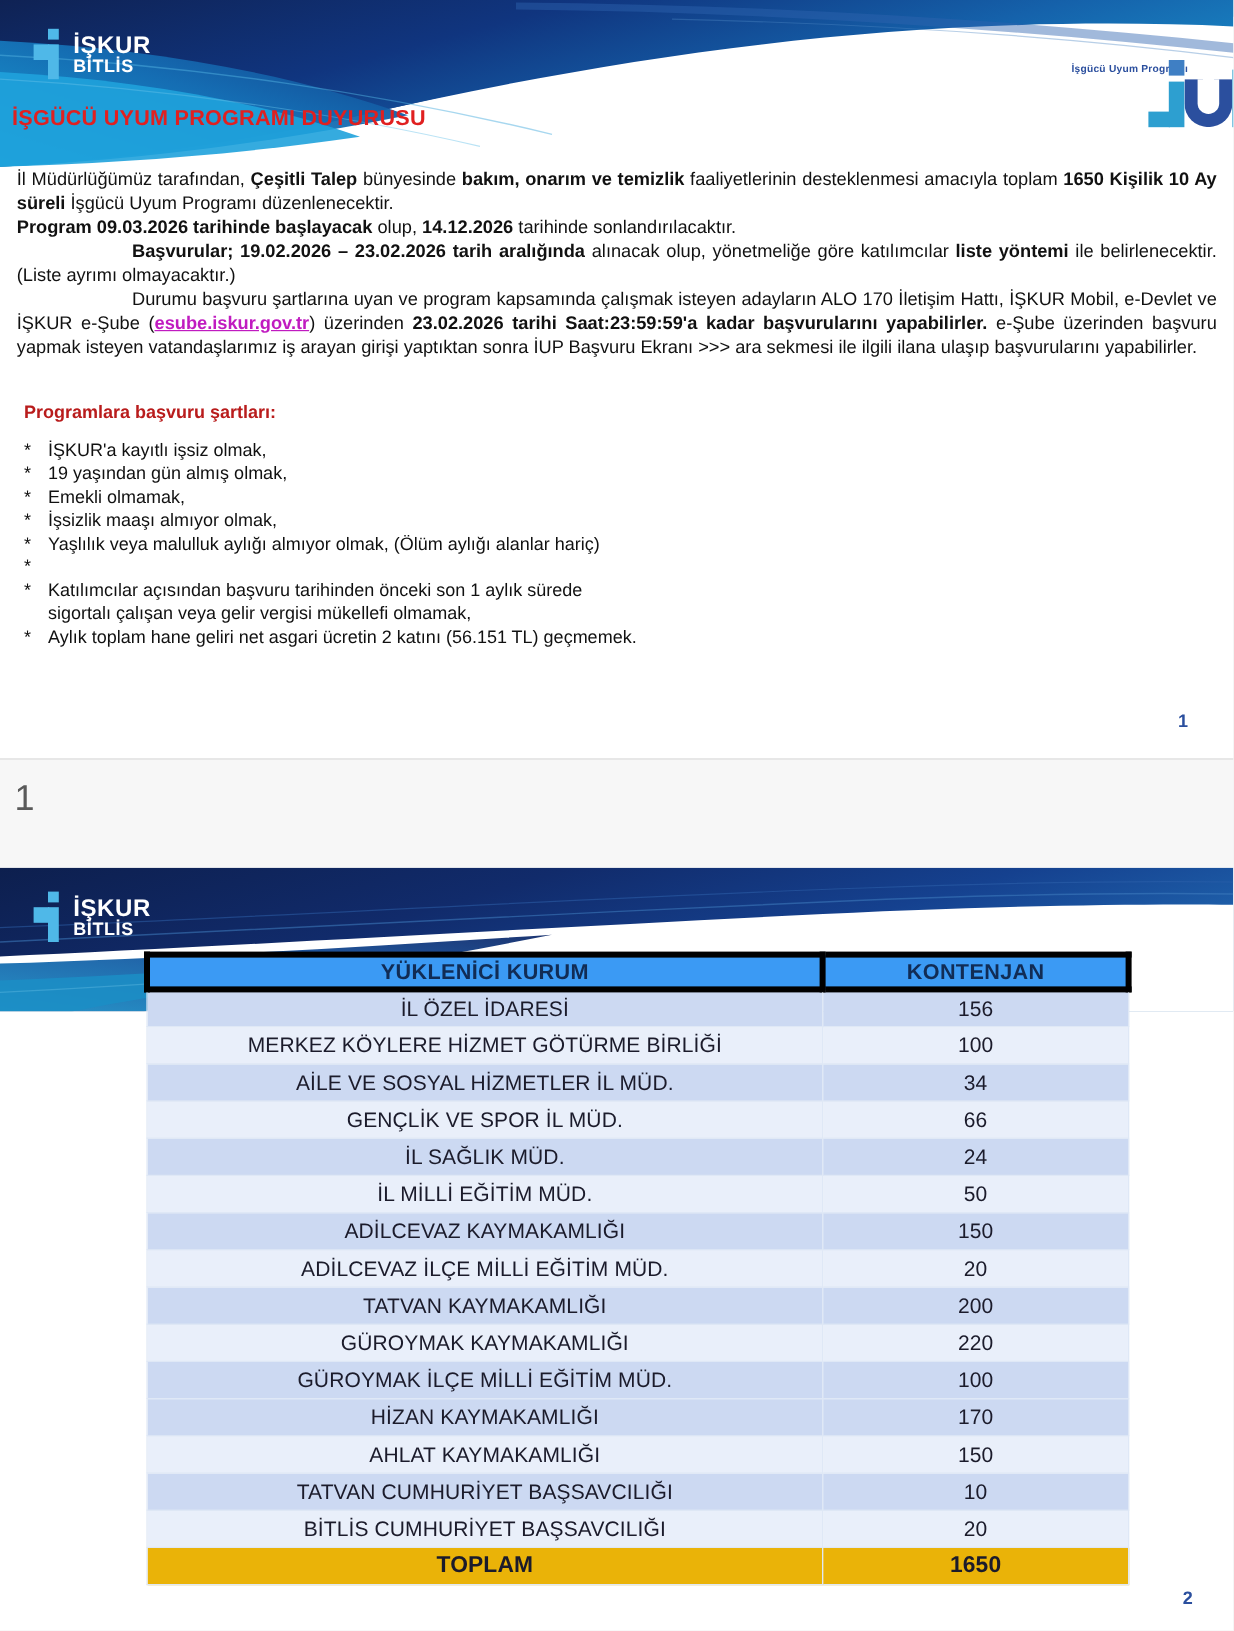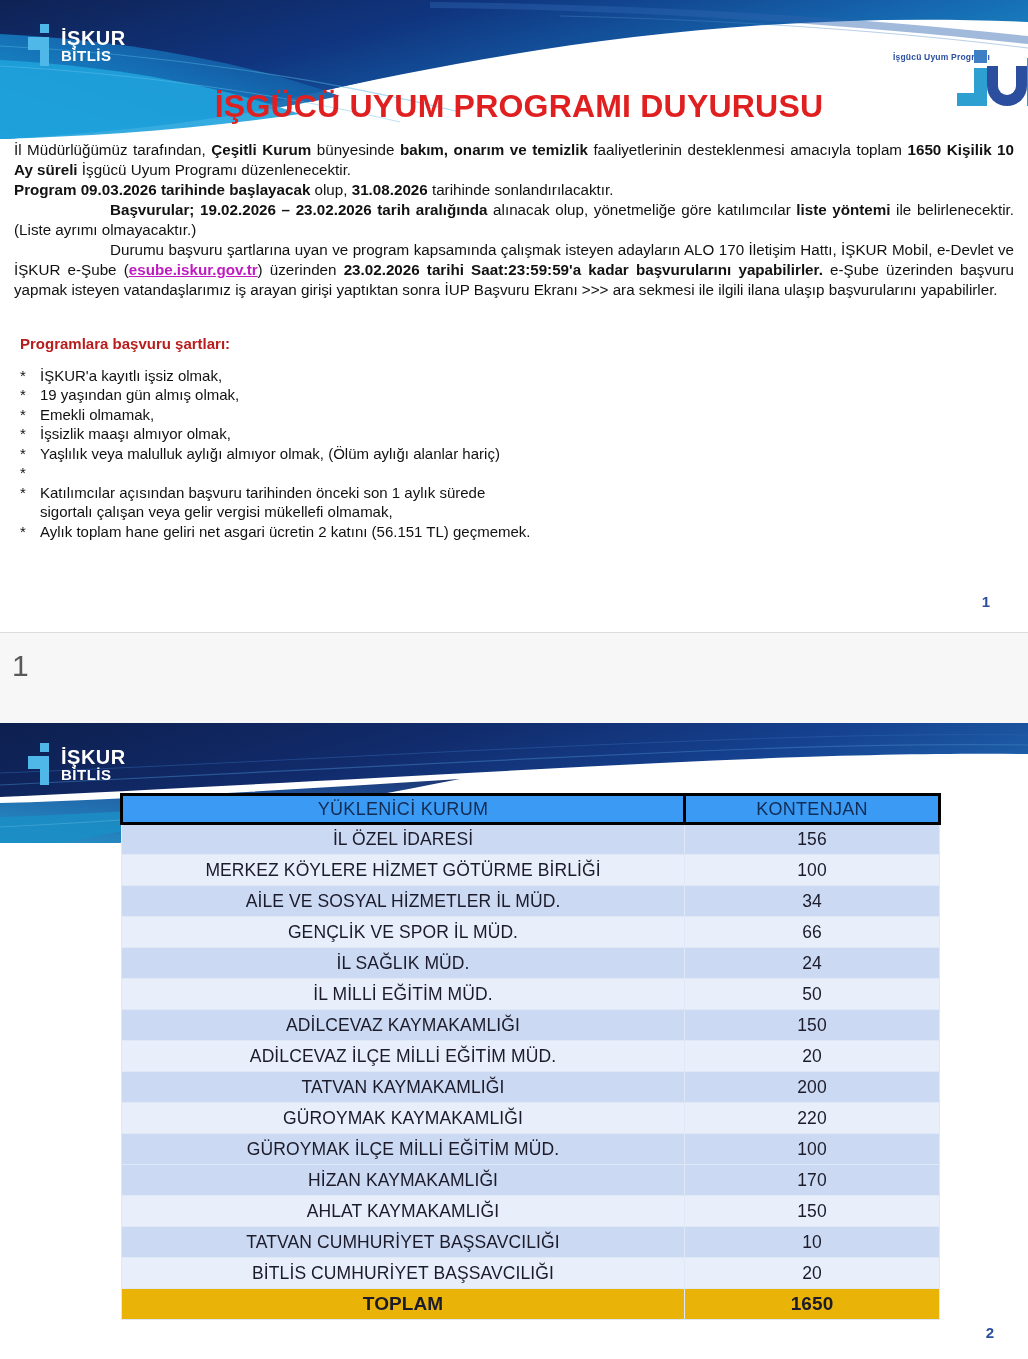--- a/index.html
+++ b/index.html
@@ -129,23 +129,22 @@
     color: #2b4f9e;
     font-weight: bold;
     margin-top: 2px;
     letter-spacing: 0.2px;
   }
 
   .main-title {
     position: absolute;
     left: 0; top: 88px;
     width: 1028px;
-    text-align: center;
     color: #e02020;
-    font-size: 32px;
+    font-size: 18px;
     font-weight: bold;
     letter-spacing: 0.2px;
     z-index: 6;
     padding-left: 10px;
   }
 
   .body-area {
     position: absolute;
     left: 0; top: 140px;
     width: 1028px;
@@ -253,25 +252,25 @@
   }
   table.kontenjan {
     border-collapse: collapse;
     width: 818px;
     table-layout: fixed;
   }
   table.kontenjan th {
     background: #3b9af4;
     color: #112c55;
     font-size: 18px;
-    font-weight: normal;
+    font-weight: bold;
     height: 29px;
     text-align: center;
     letter-spacing: 0.3px;
-    border: 3px solid #000000;
+    border: 5px solid #000000;
   }
   table.kontenjan td {
     font-size: 17.5px;
     color: #1b1b2b;
     height: 31px;
     text-align: center;
     border: 1px solid #dfe8f6;
     letter-spacing: 0.1px;
   }
   table.kontenjan tr.odd td { background: #ccd9f2; }
@@ -346,23 +345,23 @@
         <span class="iup-p-stem"></span>
         
       </span>
       <div class="iup-caption">İşgücü Uyum Programı</div>
     </div>
 
     <div class="main-title">İŞGÜCÜ UYUM PROGRAMI DUYURUSU</div>
 
     <div class="body-area">
 
-      <p class="para p1"><span>İl Müdürlüğümüz tarafından, </span><b>Çeşitli Kurum</b><span> bünyesinde </span><b>bakım, onarım ve temizlik</b><span> faaliyetlerinin desteklenmesi amacıyla toplam  </span><b>1650 Kişilik 10 Ay süreli</b><span> İşgücü Uyum Programı düzenlenecektir.</span></p>
-
-      <p class="para p2"><b>Program 09.03.2026  tarihinde başlayacak</b><span> olup, </span><b>31.08.2026</b><span> tarihinde sonlandırılacaktır.</span></p>
+      <p class="para p1"><span>İl Müdürlüğümüz tarafından, </span><b>Çeşitli Talep</b><span> bünyesinde </span><b>bakım, onarım ve temizlik</b><span> faaliyetlerinin desteklenmesi amacıyla toplam  </span><b>1650 Kişilik 10 Ay süreli</b><span> İşgücü Uyum Programı düzenlenecektir.</span></p>
+
+      <p class="para p2"><b>Program 09.03.2026  tarihinde başlayacak</b><span> olup, </span><b>14.12.2026</b><span> tarihinde sonlandırılacaktır.</span></p>
 
       <p class="para p3"><b>Başvurular; 19.02.2026 – 23.02.2026 tarih aralığında</b><span> alınacak olup, yönetmeliğe göre katılımcılar </span><b>liste yöntemi</b><span> ile belirlenecektir. (Liste ayrımı olmayacaktır.)</span></p>
 
       <p class="para p4"><span>Durumu başvuru şartlarına uyan ve program kapsamında çalışmak isteyen adayların ALO 170 İletişim Hattı, İŞKUR Mobil, e-Devlet ve İŞKUR e-Şube (</span><a class="link" href="#">esube.iskur.gov.tr</a><span>) üzerinden </span><b>23.02.2026 tarihi  Saat:23:59:59'a kadar başvurularını yapabilirler.</b><span> e-Şube üzerinden başvuru yapmak isteyen vatandaşlarımız iş arayan girişi yaptıktan sonra İUP Başvuru Ekranı &gt;&gt;&gt; ara sekmesi ile ilgili ilana ulaşıp başvurularını yapabilirler.</span></p>
 
       <div class="cond-title">Programlara başvuru şartları:</div>
 
       <ul class="cond-list">
         <li>
             <span class="cond-star">*</span>

